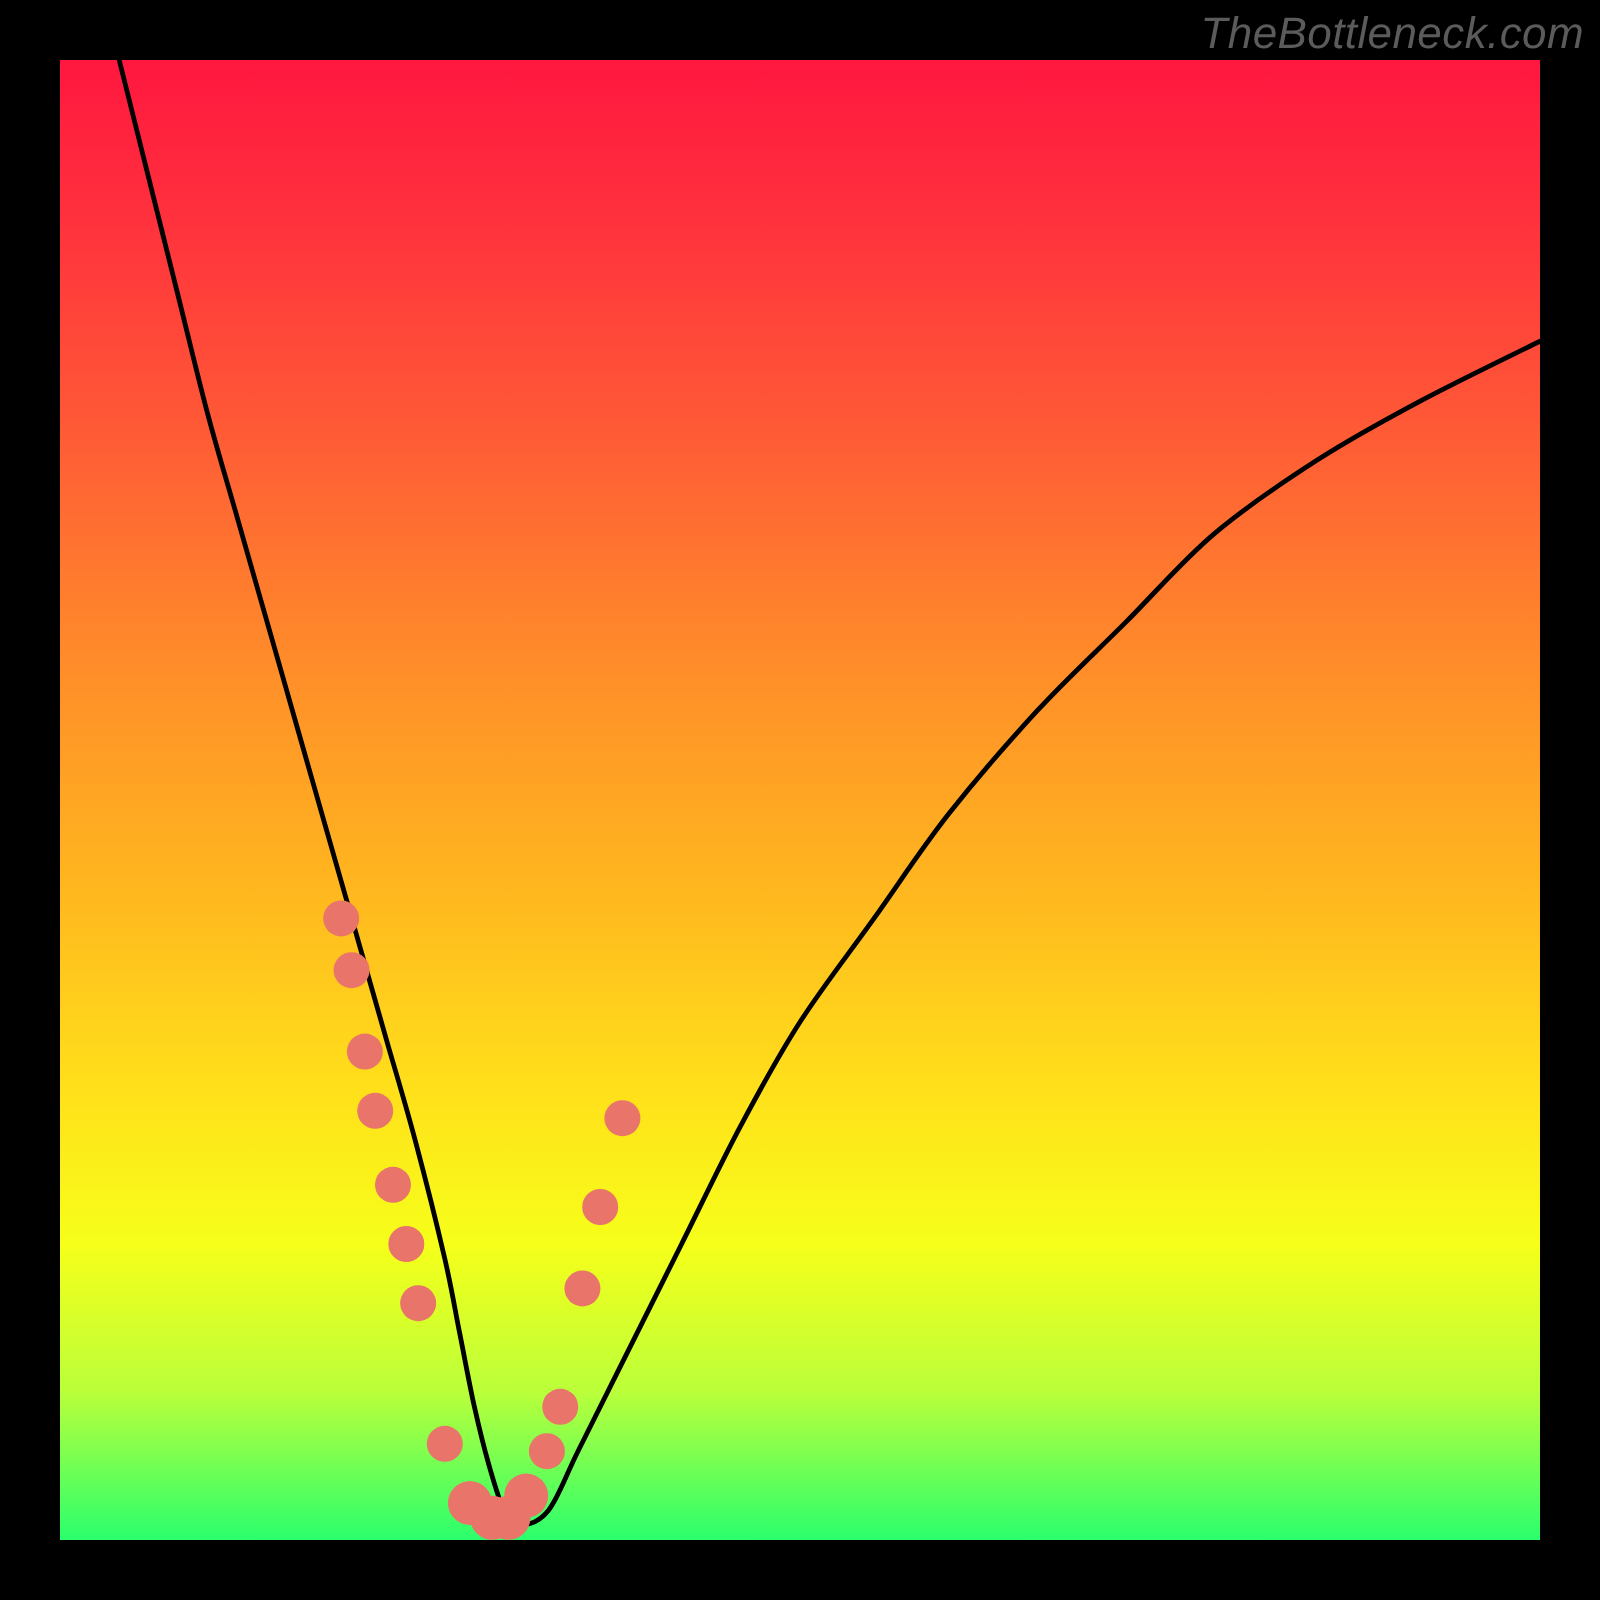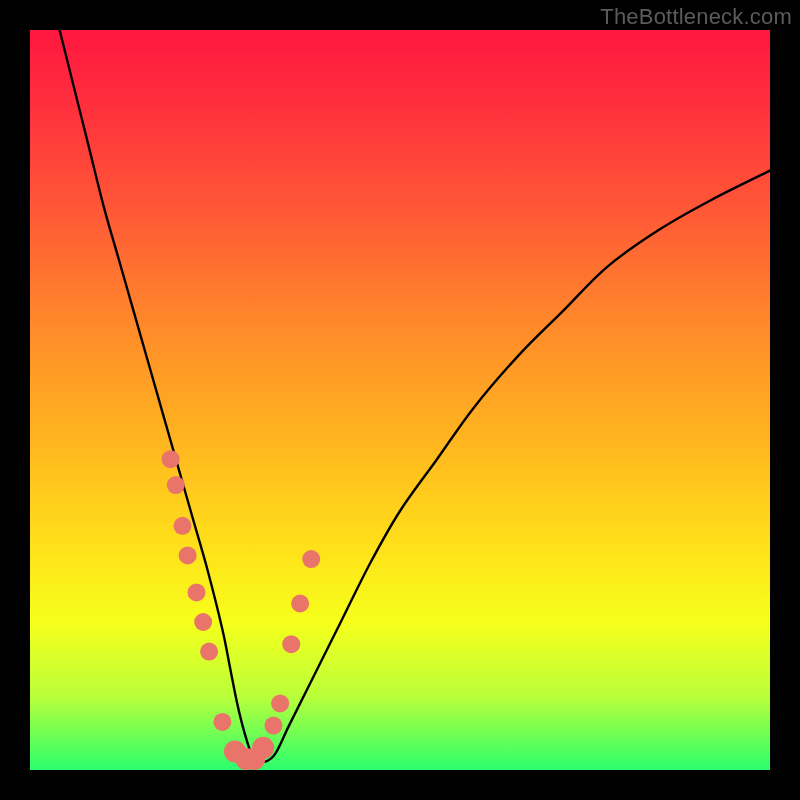--- a/index.html
+++ b/index.html
@@ -41,20 +41,21 @@
   }
   .watermark {
     position: absolute;
     top: 4px;
     right: 8px;
     color: #5b5b5b;
     font-size: 22px;
     font-weight: 400;
     letter-spacing: 0.2px;
     user-select: none;
+    font-style: italic;
   }
   svg.curve {
     position: absolute;
     left: 0;
     top: 0;
     width: 740px;
     height: 740px;
   }
   .dot {
     fill: #e9746a;

